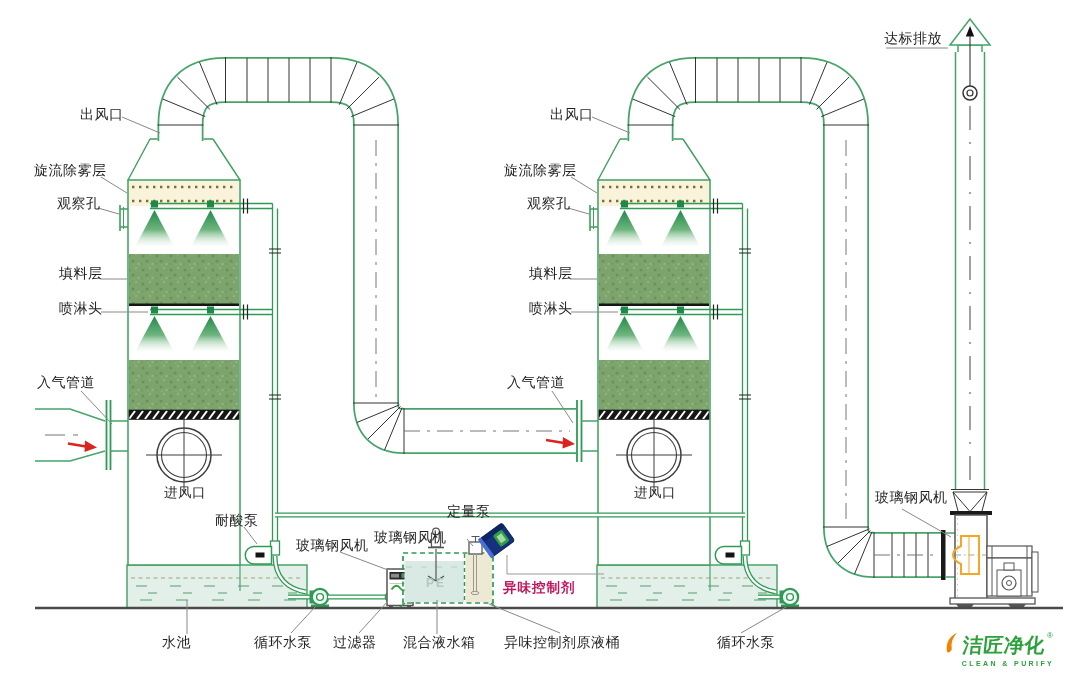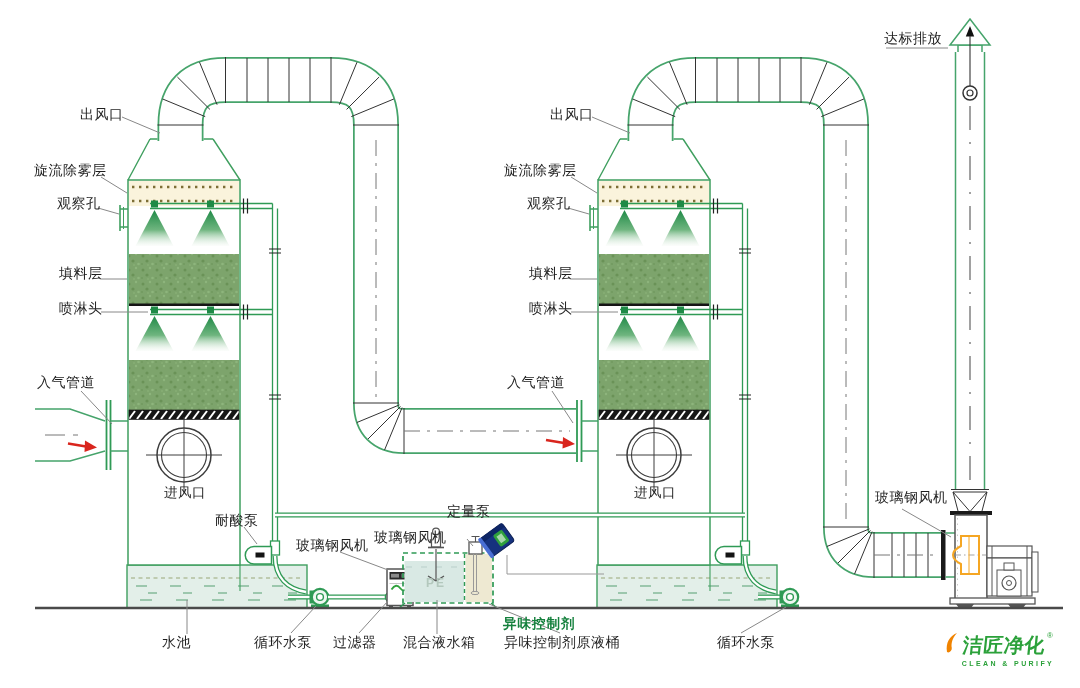--- a/index.html
+++ b/index.html
@@ -1,21 +1,21 @@
 <!DOCTYPE html>
 <html><head>
 <meta charset="utf-8">
 <style>
   html,body{margin:0;padding:0;background:#fff;}
   .stage{position:relative;width:1080px;height:688px;background:#ffffff;overflow:hidden;
          font-family:"Liberation Sans","DejaVu Sans",sans-serif;}
   .stage svg{position:absolute;left:0;top:0;}
   .lbl{position:absolute;font-size:14px;color:#1f1f1f;white-space:nowrap;letter-spacing:.5px;line-height:1.1;}
   .lbl-lg{font-size:13.5px;}
-  .accent{color:#15803d;font-weight:bold;font-size:13.5px;letter-spacing:1px;margin-top:36px;}
+  .accent{color:#be185d;font-weight:bold;font-size:13.5px;letter-spacing:1px;}
   .pe{font-size:12px;font-weight:bold;color:#b3c8bd;letter-spacing:2px;text-align:right;}
   .logo{position:absolute;left:944px;top:632px;width:128px;}
   .logo-row{display:flex;align-items:flex-start;justify-content:center;gap:2px;}
   .brand{color:#2ba13a;font-weight:800;font-size:20px;transform:skewX(-6deg);letter-spacing:.5px;}
   .reg{font-size:8px;color:#2ba13a;margin-top:-1px;}
   .tagline{color:#2ba13a;font-size:7px;font-weight:bold;letter-spacing:2.4px;text-align:center;margin-top:1px;}
 </style>
 </head>
 <body>
 

